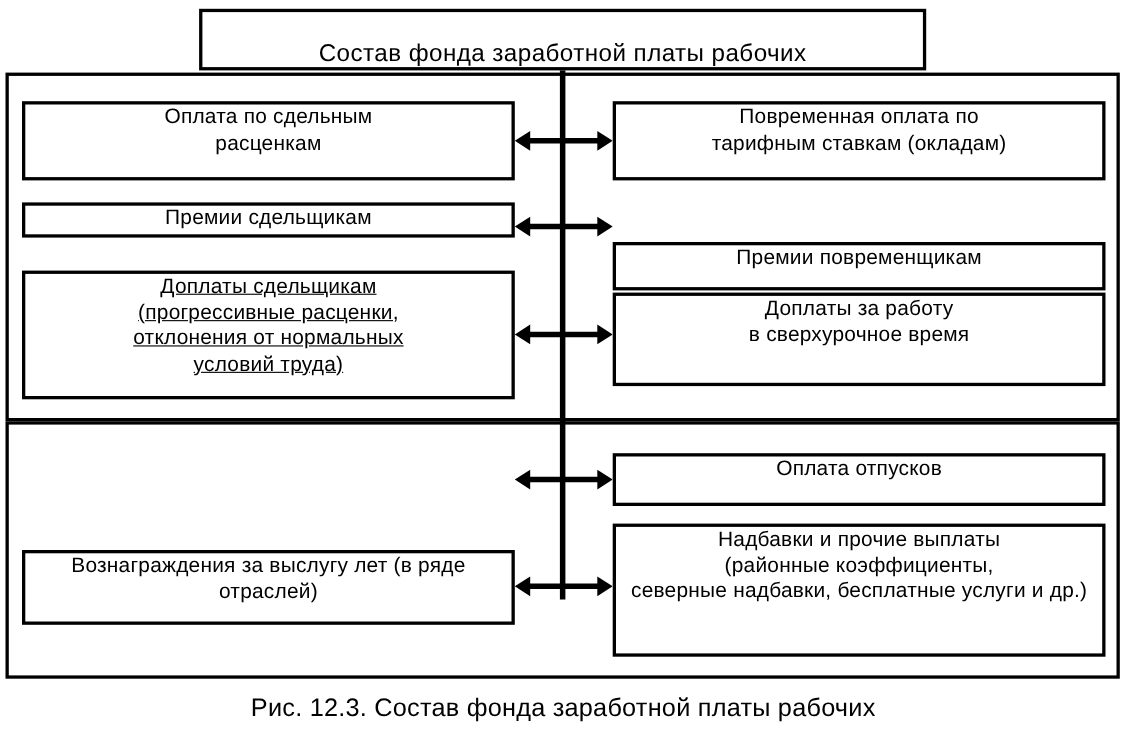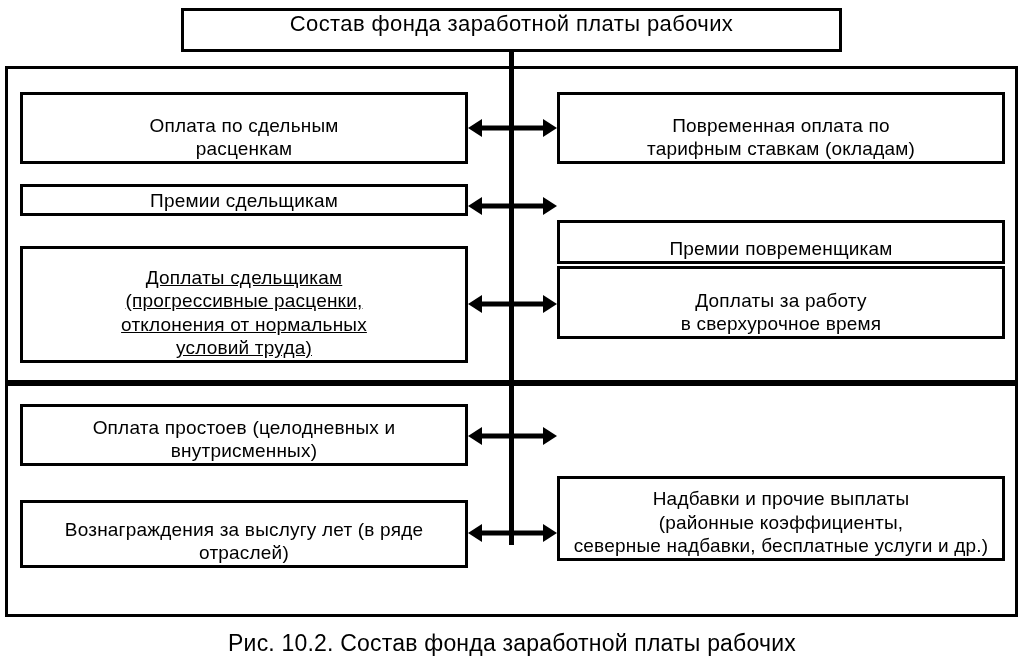--- a/index.html
+++ b/index.html
@@ -19,25 +19,25 @@
     width: 1024px;
     height: 671px;
   }
 
   
   .title-box {
     position: absolute;
     left: 181px;
     top: 8px;
     width: 661px;
-    height: 44px;
+    height: 56px;
     border: 3px solid #000;
     box-sizing: border-box;
     display: flex;
-    align-items: flex-start;
+    align-items: flex-end;
     justify-content: center;
     background: #fff;
     z-index: 5;
   }
   .title-box .txt {
     font-size: 22px;
     letter-spacing: 0.4px;
     white-space: nowrap;
   }
 
@@ -71,21 +71,21 @@
     z-index: 2;
   }
 
   
   .node {
     position: absolute;
     border: 3px solid #000;
     box-sizing: border-box;
     background: #fff;
     display: flex;
-    align-items: flex-end;
+    align-items: flex-start;
     justify-content: center;
     text-align: center;
     z-index: 4;
   }
   .node .txt {
     font-size: 19px;
     line-height: 1.24;
     padding: 0 6px;
     letter-spacing: 0.2px;
     white-space: pre-line;
@@ -96,23 +96,23 @@
   .col-right { left: 557px; width: 448px; }
 
   #n-l1 { top: 92px;  height: 72px; }
   #n-l2 { top: 184px; height: 32px; }
   #n-l3 { top: 246px; height: 117px; text-decoration: underline; }
   #n-l4 { top: 404px; height: 62px; }
   #n-l5 { top: 500px; height: 68px; }
 
   #n-r1 { top: 92px;  height: 72px; }
   #n-r2 { top: 184px; height: 44px; margin-top: 36px; }
-  #n-r3 { top: 266px; height: 73px; }
+  #n-r3 { top: 266px; height: 85px; }
   #n-r4 { top: 412px; height: 48px; }
-  #n-r5 { top: 476px; height: 85px; }
+  #n-r5 { top: 476px; height: 121px; }
 
   
   .connector {
     position: absolute;
     height: 22px;
     z-index: 3;
     pointer-events: none;
   }
   .connector svg { display: block; }
 
@@ -148,37 +148,37 @@
   </div>
   <div class="node col-left" id="n-l2">
     <span class="txt">Премии сдельщикам</span>
   </div>
   <div class="node col-left" id="n-l3">
     <span class="txt">Доплаты сдельщикам
 (прогрессивные расценки,
 отклонения от нормальных
 условий труда)</span>
   </div>
-  <div class="node col-left" id="n-l4">
-    <span class="txt">Оплата простоев (целодневных и внутрисменных)</span>
-  </div>
   <div class="node col-left" id="n-l5">
     <span class="txt">Вознаграждения за выслугу лет (в ряде отраслей)</span>
   </div>
 
   <div class="node col-right" id="n-r1">
     <span class="txt">Повременная оплата по
 тарифным ставкам (окладам)</span>
   </div>
   <div class="node col-right" id="n-r2">
     <span class="txt">Премии повременщикам</span>
   </div>
   <div class="node col-right" id="n-r3">
     <span class="txt">Доплаты за работу
 в сверхурочное время</span>
+  </div>
+  <div class="node col-right" id="n-r4">
+    <span class="txt">Оплата отпусков</span>
   </div>
   <div class="node col-right" id="n-r5">
     <span class="txt">Надбавки и прочие выплаты
 (районные коэффициенты,
 северные надбавки, бесплатные услуги и др.)</span>
   </div>
 
   <div id="connector-layer">
       <div class="connector" style="left: 468px; top: 116px; width: 89px; height: 24px;">
         <svg width="89" height="24" viewBox="0 0 89 24">
@@ -211,16 +211,16 @@
       <div class="connector" style="left: 468px; top: 521.25px; width: 89px; height: 24px;">
         <svg width="89" height="24" viewBox="0 0 89 24">
           <line x1="11" y1="12" x2="78" y2="12" stroke="#000000" stroke-width="5"></line>
           <polygon points="0,12 14,3 14,21" fill="#000000"></polygon>
           <polygon points="89,12 75,3 75,21" fill="#000000"></polygon>
         </svg>
       </div>
     </div>
 
   <div class="caption">
-    <span>Рис. 10.2. Состав фонда заработной платы рабочих</span>
+    <span>Рис. 12.3. Состав фонда заработной платы рабочих</span>
   </div>
 
 </div>
 
 </body></html>

